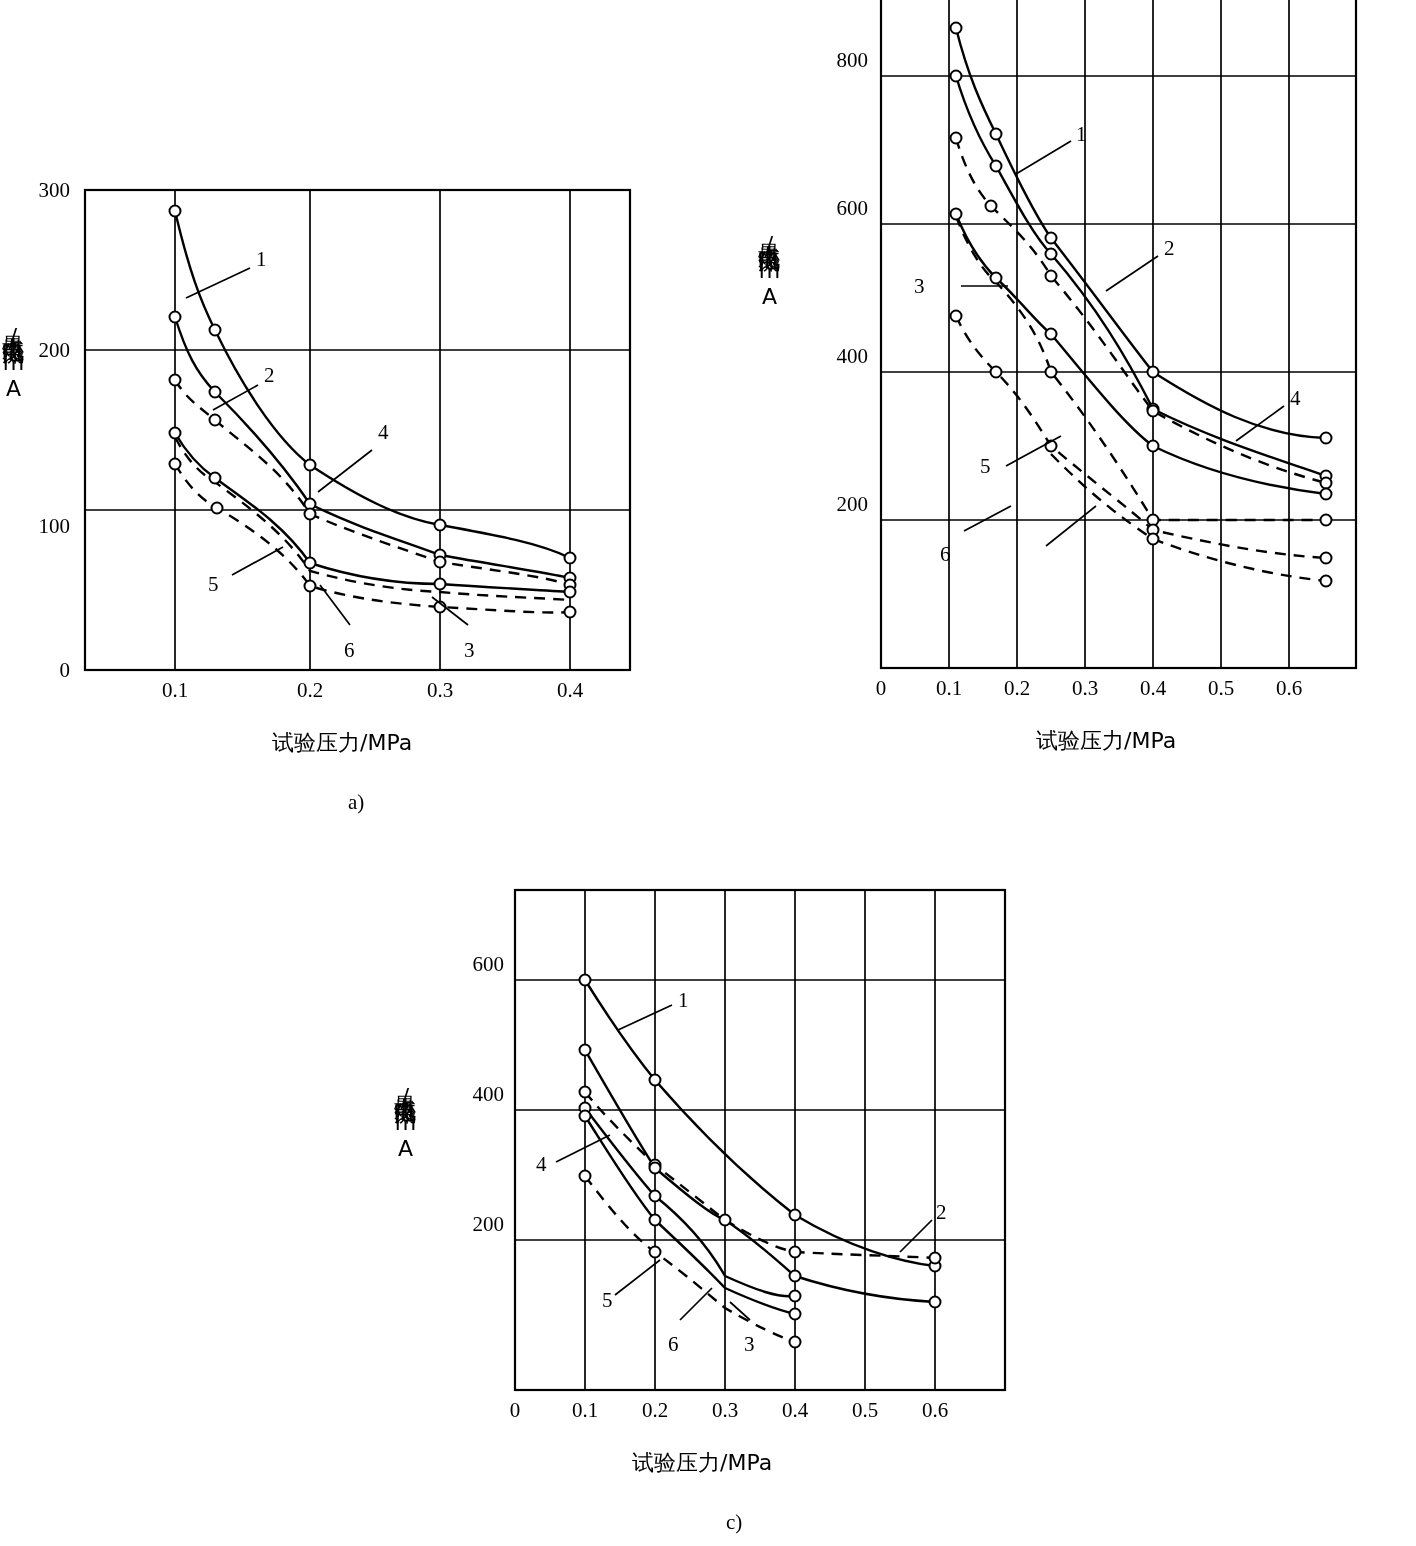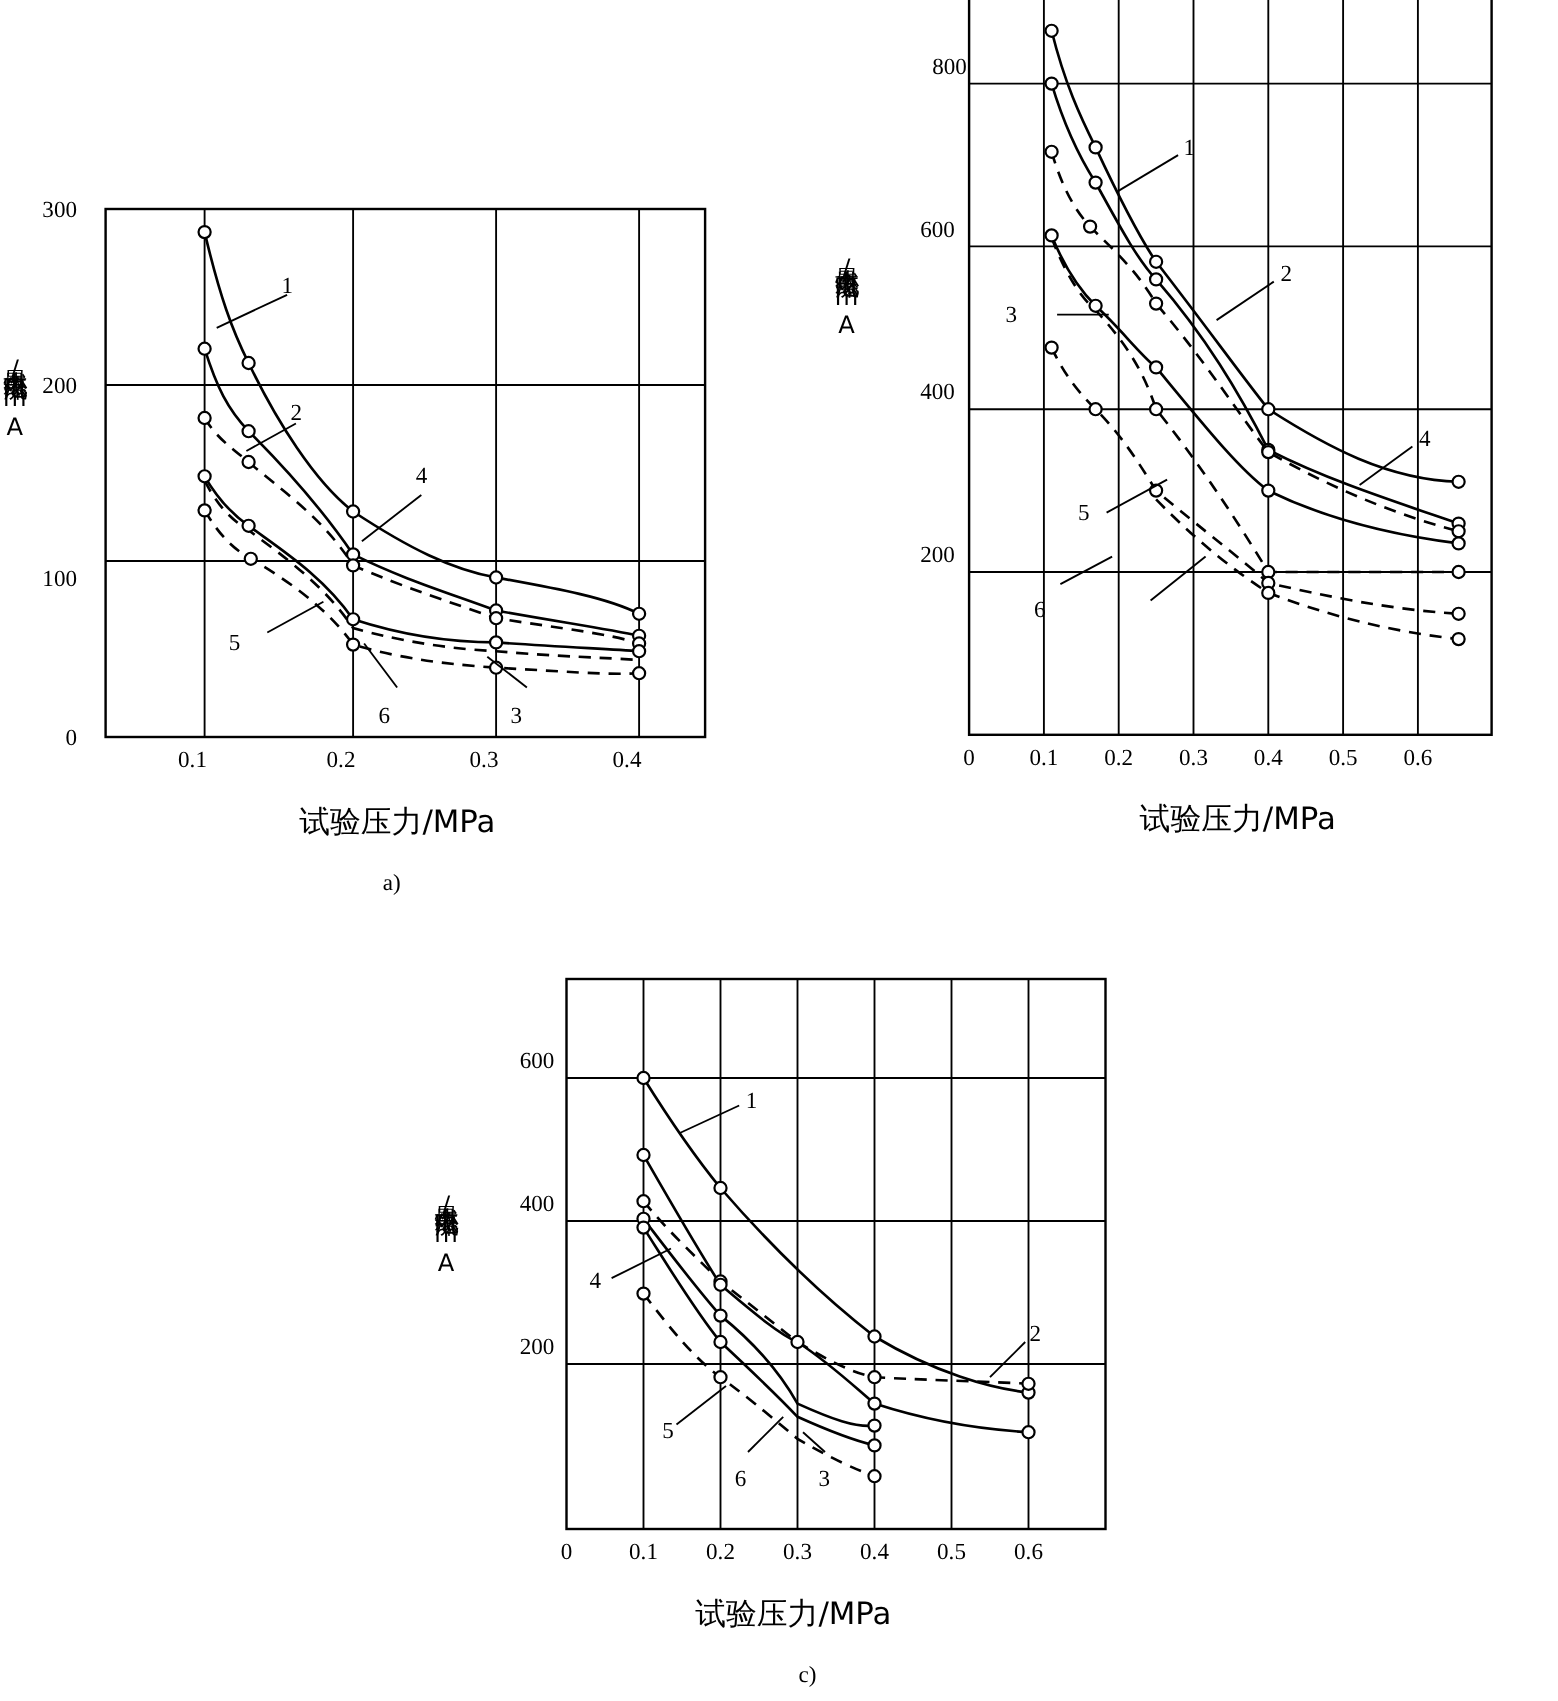--- a/index.html
+++ b/index.html
@@ -1,30 +1,30 @@
 <!DOCTYPE html>
 <html><head>
 <meta charset="utf-8">
 <style>
   html,body{margin:0;padding:0;background:#ffffff;}
   body{width:1416px;height:1546px;position:relative;font-family:"Liberation Serif",serif;color:#000;}
   .panel{position:absolute;}
   .cap{position:absolute;font-size:21px;font-family:"Liberation Serif",serif;}
-  .axlabel{position:absolute;font-size:28px;font-family:"DejaVu Sans",sans-serif;}
+  .axlabel{position:absolute;font-size:22px;font-family:"DejaVu Sans",sans-serif;}
   .vlabel{position:absolute;font-size:22px;font-family:"DejaVu Sans",sans-serif;
           writing-mode:vertical-rl;text-orientation:upright;letter-spacing:1px;}
   .tick{position:absolute;font-size:21px;font-family:"Liberation Serif",serif;text-align:center;}
   .ytick{position:absolute;font-size:21px;font-family:"Liberation Serif",serif;text-align:right;}
   .lab{position:absolute;font-size:21px;font-family:"Liberation Serif",serif;}
   svg{display:block;}
 </style>
 </head>
 <body>
 
-<div class="panel" style="left:0;top:0;width:700px;height:820px;padding-left:11px;">
+<div class="panel" style="left:0;top:0;width:700px;height:820px;">
 
   <svg width="700" height="760">
 
     <g stroke="#000" stroke-width="2.2" fill="none">
       <rect x="85" y="190" width="545" height="480"></rect>
     </g>
 
     <g stroke="#000" stroke-width="1.7">
       <line x1="175" y1="190" x2="175" y2="670"></line>
       <line x1="310" y1="190" x2="310" y2="670"></line>
@@ -180,21 +180,21 @@
       <line x1="310" y1="188" x2="365" y2="155"></line>
       <line x1="400" y1="305" x2="452" y2="270"></line>
       <line x1="255" y1="300" x2="302" y2="300"></line>
       <line x1="530" y1="455" x2="578" y2="420"></line>
       <line x1="300" y1="480" x2="355" y2="450"></line>
       <line x1="258" y1="545" x2="305" y2="520"></line>
       <line x1="340" y1="560" x2="390" y2="520"></line>
     </g>
   </svg>
 
-  <div class="ytick" style="left:111px;top:62px;width:62px;">800</div>
+  <div class="ytick" style="left:100px;top:62px;width:62px;">800</div>
   <div class="ytick" style="left:100px;top:210px;width:62px;">600</div>
   <div class="ytick" style="left:100px;top:358px;width:62px;">400</div>
   <div class="ytick" style="left:100px;top:506px;width:62px;">200</div>
 
   <div class="tick" style="left:152px;top:690px;width:46px;">0</div>
   <div class="tick" style="left:213px;top:690px;width:60px;">0.1</div>
   <div class="tick" style="left:281px;top:690px;width:60px;">0.2</div>
   <div class="tick" style="left:349px;top:690px;width:60px;">0.3</div>
   <div class="tick" style="left:417px;top:690px;width:60px;">0.4</div>
   <div class="tick" style="left:485px;top:690px;width:60px;">0.5</div>

